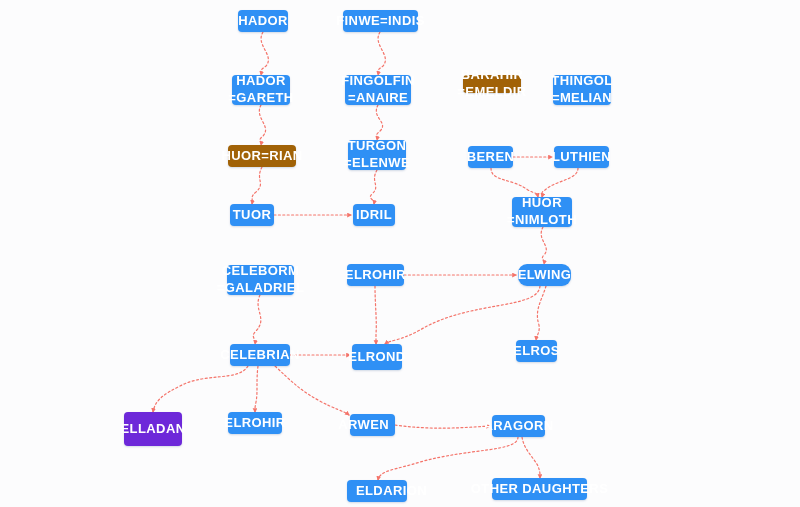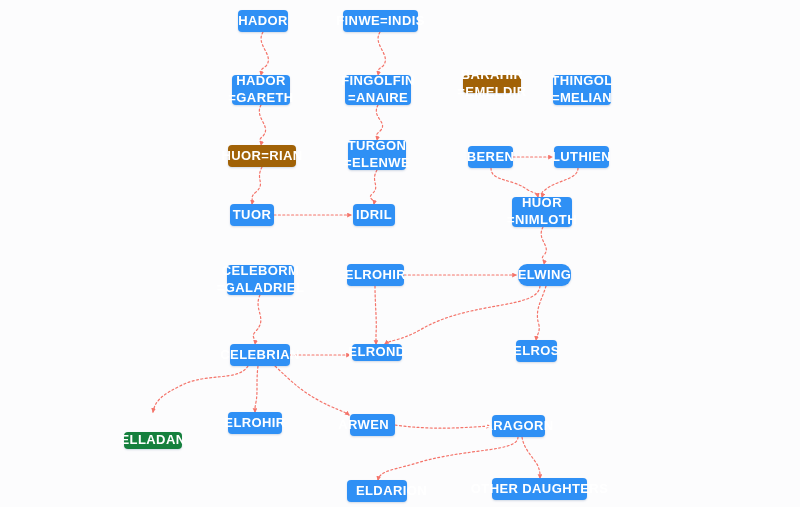--- a/index.html
+++ b/index.html
@@ -134,27 +134,27 @@
       </div>
       <div class="node" style="left: 347px; top: 264px; width: 57px; height: 22px; background: rgb(47, 144, 245); color: rgb(255, 255, 255);">
         <span>ELROHIR</span>
       </div>
       <div class="node" style="left: 518px; top: 264px; width: 53px; height: 22px; background: rgb(47, 144, 245); color: rgb(255, 255, 255); border-radius: 9px;">
         <span>ELWING</span>
       </div>
       <div class="node" style="left: 230px; top: 344px; width: 60px; height: 22px; background: rgb(47, 144, 245); color: rgb(255, 255, 255);">
         <span>CELEBRIAN</span>
       </div>
-      <div class="node" style="left: 352px; top: 344px; width: 50px; height: 17px; background: rgb(47, 144, 245); color: rgb(255, 255, 255);">
+      <div class="node" style="left: 352px; top: 344px; width: 50px; height: 26px; background: rgb(47, 144, 245); color: rgb(255, 255, 255);">
         <span>ELROND</span>
       </div>
       <div class="node" style="left: 516px; top: 340px; width: 41px; height: 22px; background: rgb(47, 144, 245); color: rgb(255, 255, 255);">
         <span>ELROS</span>
       </div>
-      <div class="node" style="left: 124px; top: 432px; width: 58px; height: 17px; background: #15803d; color: rgb(255, 255, 255);">
+      <div class="node" style="left: 124px; top: 412px; width: 58px; height: 34px; background: #6d28d9; color: rgb(255, 255, 255);">
         <span>ELLADAN</span>
       </div>
       <div class="node" style="left: 228px; top: 412px; width: 54px; height: 22px; background: rgb(47, 144, 245); color: rgb(255, 255, 255);">
         <span>ELROHIR</span>
       </div>
       <div class="node" style="left: 350px; top: 414px; width: 45px; height: 22px; background: rgb(47, 144, 245); color: rgb(255, 255, 255); align-items: flex-end;">
         <span>ARWEN</span>
       </div>
       <div class="node" style="left: 492px; top: 415px; width: 53px; height: 22px; background: rgb(47, 144, 245); color: rgb(255, 255, 255);">
         <span>ARAGORN</span>

